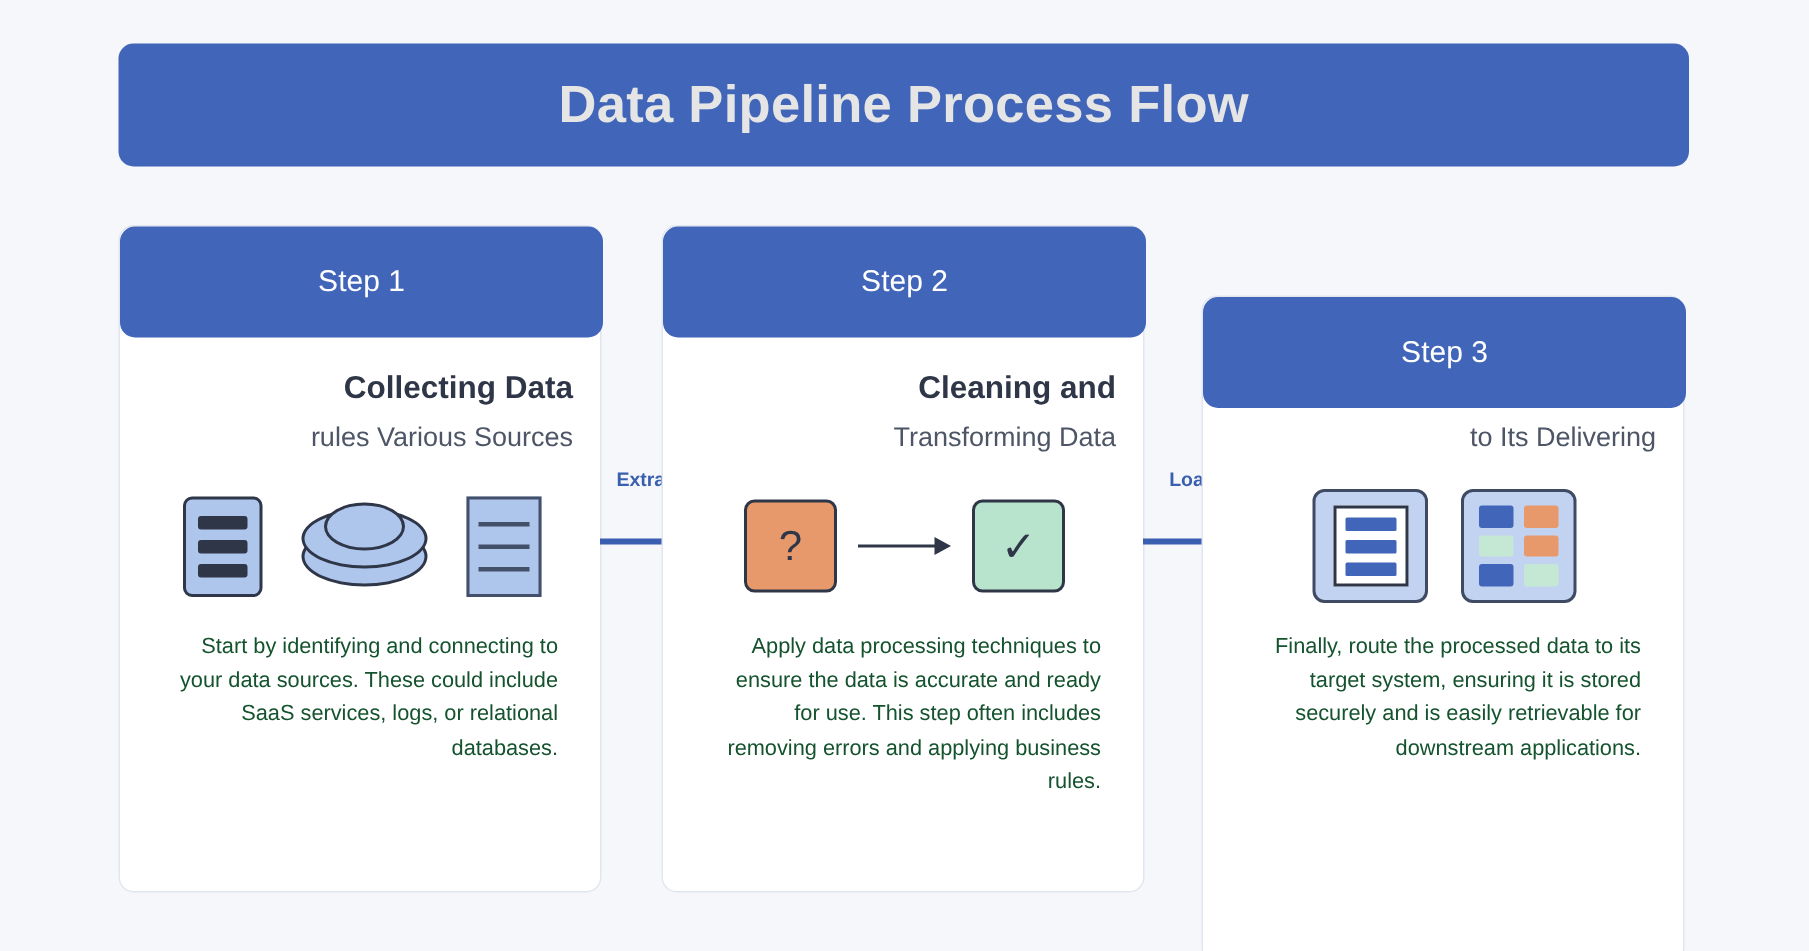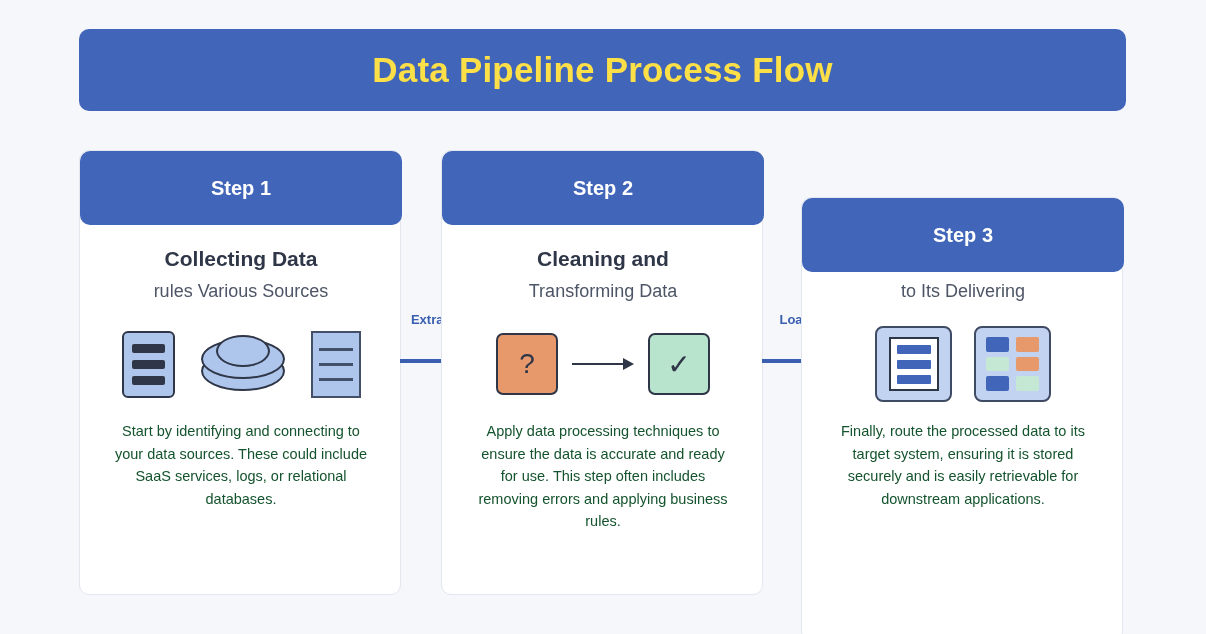--- a/index.html
+++ b/index.html
@@ -26,21 +26,21 @@
     top: 29px;
     width: 1047px;
     height: 82px;
     background: #4165b8;
     border-radius: 10px;
     display: flex;
     align-items: center;
     justify-content: center;
   }
   .title-text {
-    color: #fde047;
+    color: #e5e5e5;
     font-size: 35px;
     font-weight: bold;
     letter-spacing: 0.2px;
   }
 
   
   .card {
     position: absolute;
     top: 150px;
     width: 322px;
@@ -63,31 +63,31 @@
     background: #4165b8;
     border-radius: 10px;
     display: flex;
     align-items: center;
     justify-content: center;
     box-sizing: border-box;
   }
   .card-header-text {
     color: #ffffff;
     font-size: 20px;
-    font-weight: bold;
+    font-weight: normal;
   }
 
   .card-body {
     position: absolute;
     left: 0;
     top: 74px;
     width: 322px;
     box-sizing: border-box;
     padding: 0 20px;
-    text-align: center;
+    text-align: right;
   }
   .card-heading {
     margin-top: 21px;
     font-size: 21px;
     font-weight: bold;
     color: #2e3647;
     line-height: 26px;
   }
   .card-subheading {
     margin-top: 8px;

